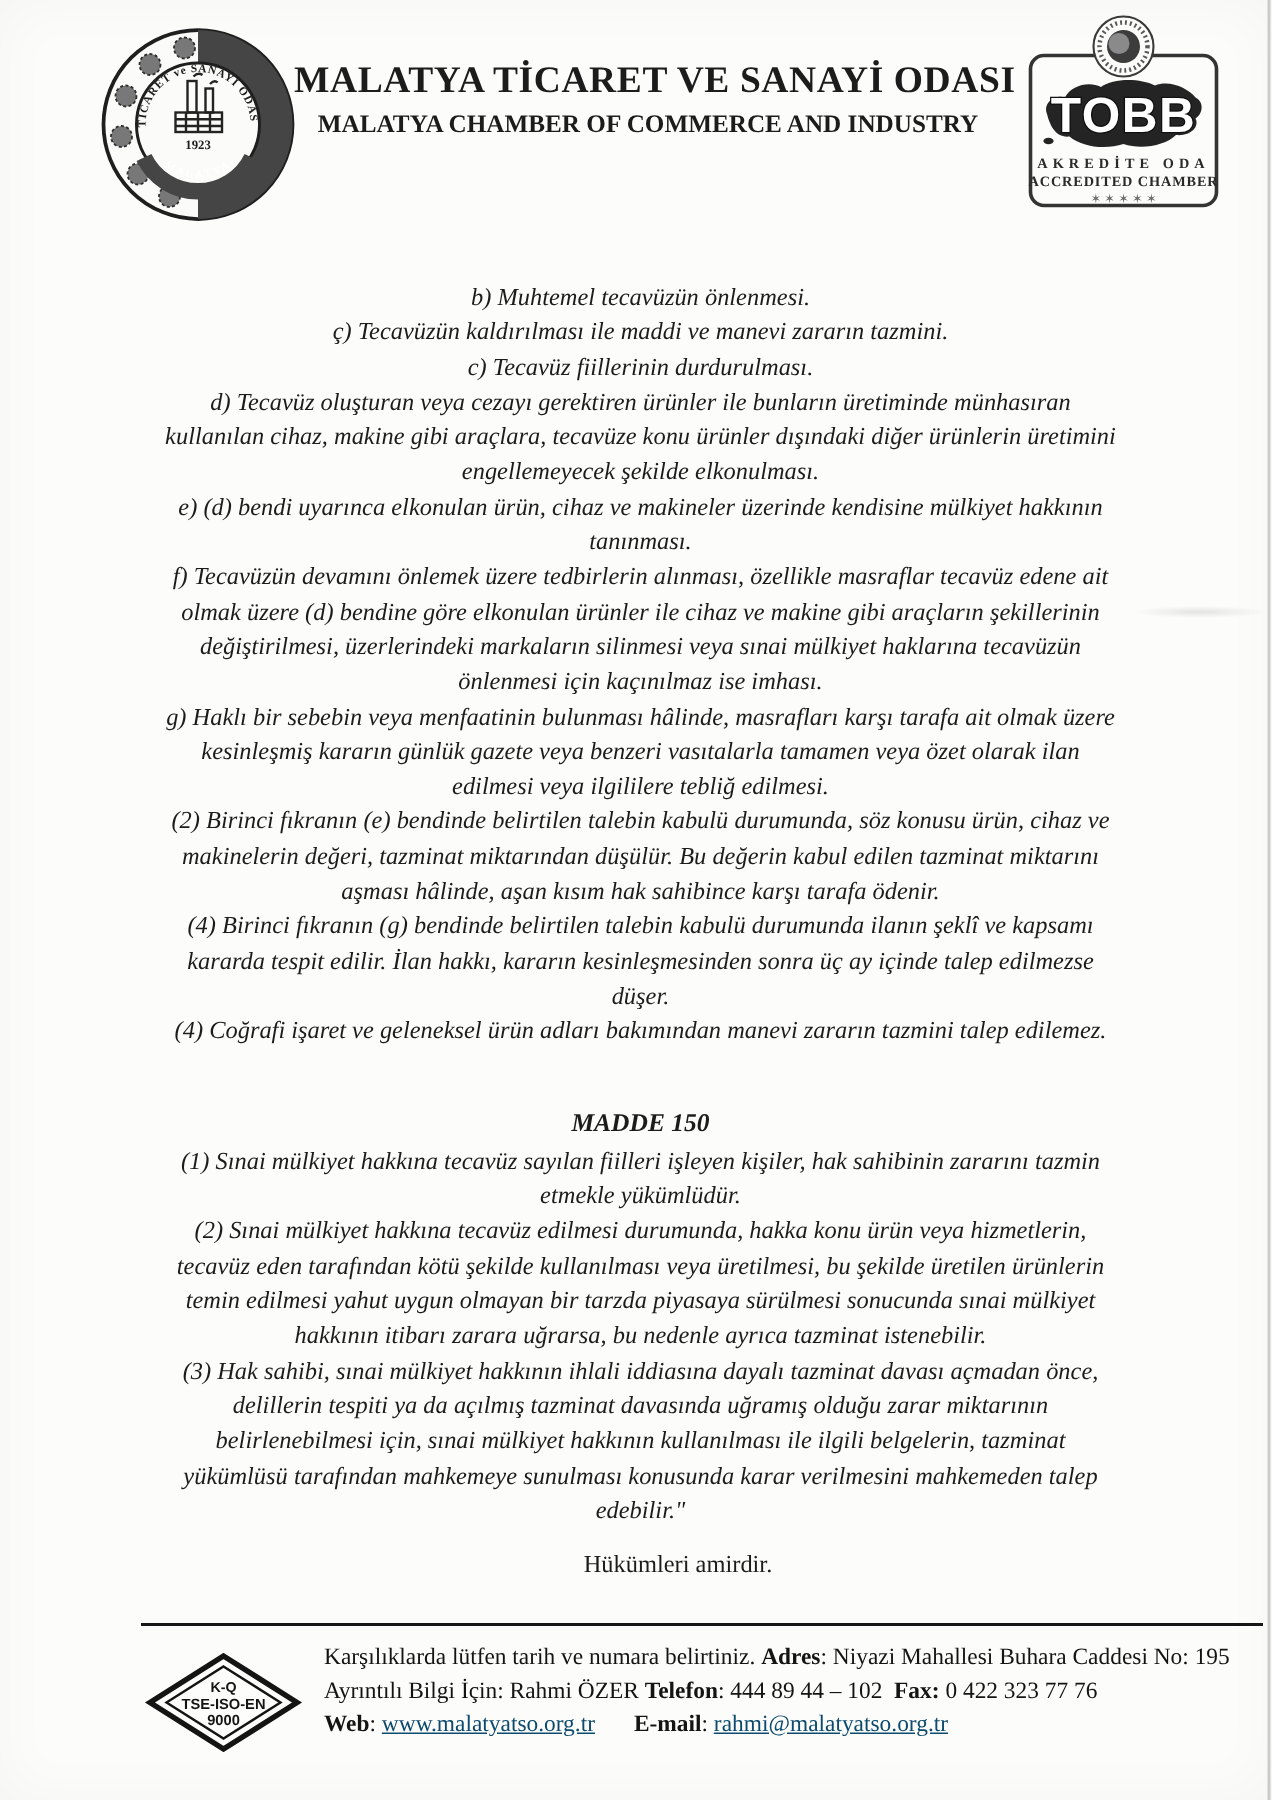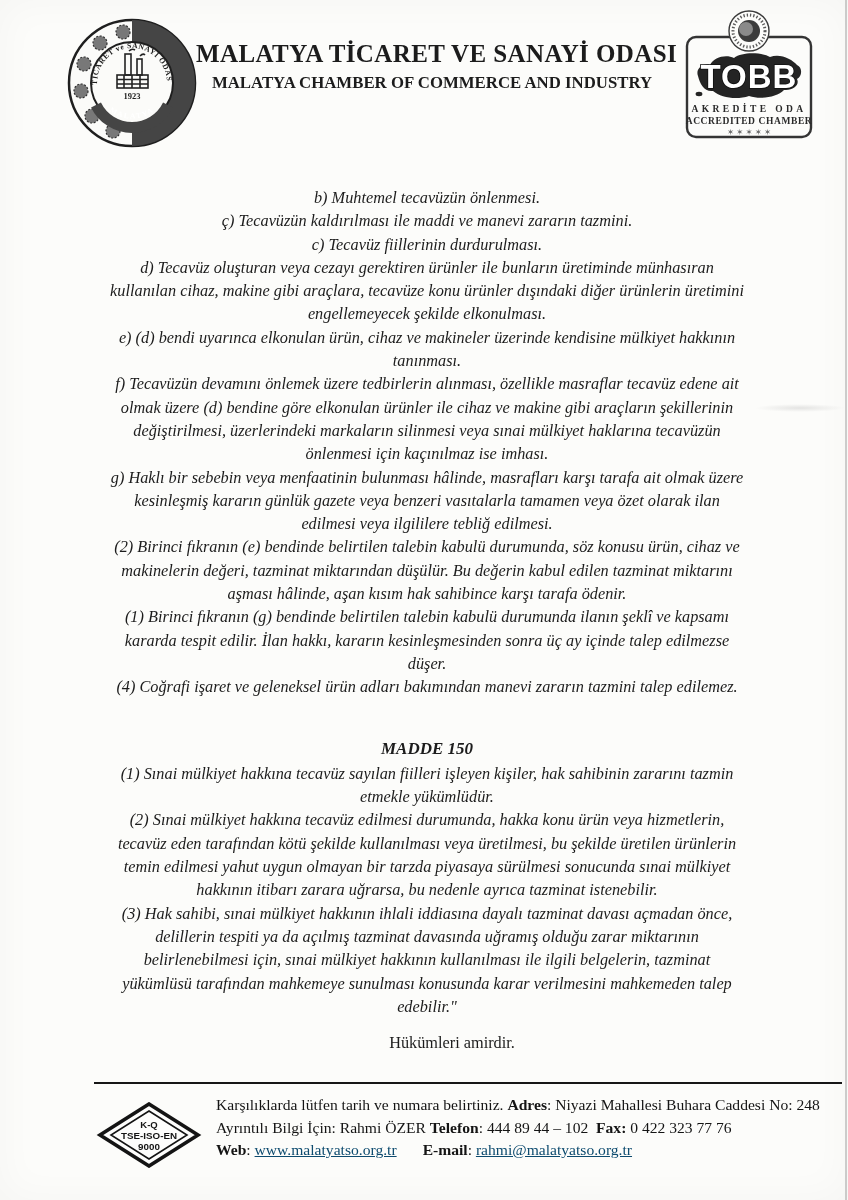--- a/index.html
+++ b/index.html
@@ -118,21 +118,21 @@
 
   <div class="doc">
     <p>b) Muhtemel tecavüzün önlenmesi.</p>
     <p>ç) Tecavüzün kaldırılması ile maddi ve manevi zararın tazmini.</p>
     <p>c) Tecavüz fiillerinin durdurulması.</p>
     <p>d) Tecavüz oluşturan veya cezayı gerektiren ürünler ile bunların üretiminde münhasıran kullanılan cihaz, makine gibi araçlara, tecavüze konu ürünler dışındaki diğer ürünlerin üretimini engellemeyecek şekilde elkonulması.</p>
     <p>e) (d) bendi uyarınca elkonulan ürün, cihaz ve makineler üzerinde kendisine mülkiyet hakkının tanınması.</p>
     <p>f) Tecavüzün devamını önlemek üzere tedbirlerin alınması, özellikle masraflar tecavüz edene ait olmak üzere (d) bendine göre elkonulan ürünler ile cihaz ve makine gibi araçların şekillerinin değiştirilmesi, üzerlerindeki markaların silinmesi veya sınai mülkiyet haklarına tecavüzün önlenmesi için kaçınılmaz ise imhası.</p>
     <p>g) Haklı bir sebebin veya menfaatinin bulunması hâlinde, masrafları karşı tarafa ait olmak üzere kesinleşmiş kararın günlük gazete veya benzeri vasıtalarla tamamen veya özet olarak ilan edilmesi veya ilgililere tebliğ edilmesi.</p>
     <p>(2) Birinci fıkranın (e) bendinde belirtilen talebin kabulü durumunda, söz konusu ürün, cihaz ve makinelerin değeri, tazminat miktarından düşülür. Bu değerin kabul edilen tazminat miktarını aşması hâlinde, aşan kısım hak sahibince karşı tarafa ödenir.</p>
-    <p>(1) Birinci fıkranın (g) bendinde belirtilen talebin kabulü durumunda ilanın şeklî ve kapsamı kararda tespit edilir. İlan hakkı, kararın kesinleşmesinden sonra üç ay içinde talep edilmezse düşer.</p>
+    <p>(4) Birinci fıkranın (g) bendinde belirtilen talebin kabulü durumunda ilanın şeklî ve kapsamı kararda tespit edilir. İlan hakkı, kararın kesinleşmesinden sonra üç ay içinde talep edilmezse düşer.</p>
     <p>(4) Coğrafi işaret ve geleneksel ürün adları bakımından manevi zararın tazmini talep edilemez.</p>
 
     <p class="madde-h">MADDE 150</p>
     <p>(1) Sınai mülkiyet hakkına tecavüz sayılan fiilleri işleyen kişiler, hak sahibinin zararını tazmin etmekle yükümlüdür.</p>
     <p>(2) Sınai mülkiyet hakkına tecavüz edilmesi durumunda, hakka konu ürün veya hizmetlerin, tecavüz eden tarafından kötü şekilde kullanılması veya üretilmesi, bu şekilde üretilen ürünlerin temin edilmesi yahut uygun olmayan bir tarzda piyasaya sürülmesi sonucunda sınai mülkiyet hakkının itibarı zarara uğrarsa, bu nedenle ayrıca tazminat istenebilir.</p>
     <p>(3) Hak sahibi, sınai mülkiyet hakkının ihlali iddiasına dayalı tazminat davası açmadan önce, delillerin tespiti ya da açılmış tazminat davasında uğramış olduğu zarar miktarının belirlenebilmesi için, sınai mülkiyet hakkının kullanılması ile ilgili belgelerin, tazminat yükümlüsü tarafından mahkemeye sunulması konusunda karar verilmesini mahkemeden talep edebilir."</p>
 
     <p class="closing">Hükümleri amirdir.</p>
   </div>
 
@@ -144,21 +144,21 @@
         <polygon points="53,2 102,33 53,64 4,33" fill="#fdfdfc" stroke="#141414" stroke-width="3.6"></polygon>
         <polygon points="53,9 91,33 53,57 15,33" fill="none" stroke="#141414" stroke-width="1.6"></polygon>
         <text x="53" y="26" text-anchor="middle" class="sans" font-size="9.5" font-weight="bold" fill="#141414">K-Q</text>
         <text x="53" y="37" text-anchor="middle" class="sans" font-size="9.8" font-weight="bold" fill="#141414">TSE-ISO-EN</text>
         <text x="53" y="48" text-anchor="middle" class="sans" font-size="9.8" font-weight="bold" fill="#141414">9000</text>
       </svg>
     </div>
 
     <div class="ftr-text">
       <div>
-        <span>Karşılıklarda lütfen tarih ve numara belirtiniz. </span><b>Adres</b><span>: Niyazi Mahallesi Buhara Caddesi No: 248</span>
+        <span>Karşılıklarda lütfen tarih ve numara belirtiniz. </span><b>Adres</b><span>: Niyazi Mahallesi Buhara Caddesi No: 195</span>
       </div>
       <div>
         <span>Ayrıntılı Bilgi İçin: Rahmi ÖZER </span><b>Telefon</b><span style="white-space:pre">: 444 89 44 – 102  </span><b>Fax:</b><span style="white-space:pre"> 0 422 323 77 76</span>
       </div>
       <div>
         <b>Web</b><span>: </span><a class="lnk" href="#">www.malatyatso.org.tr</a><span class="email-gap"></span><b>E-mail</b><span>: </span><a class="lnk" href="#">rahmi@malatyatso.org.tr</a>
       </div>
     </div>
   </div>
 

